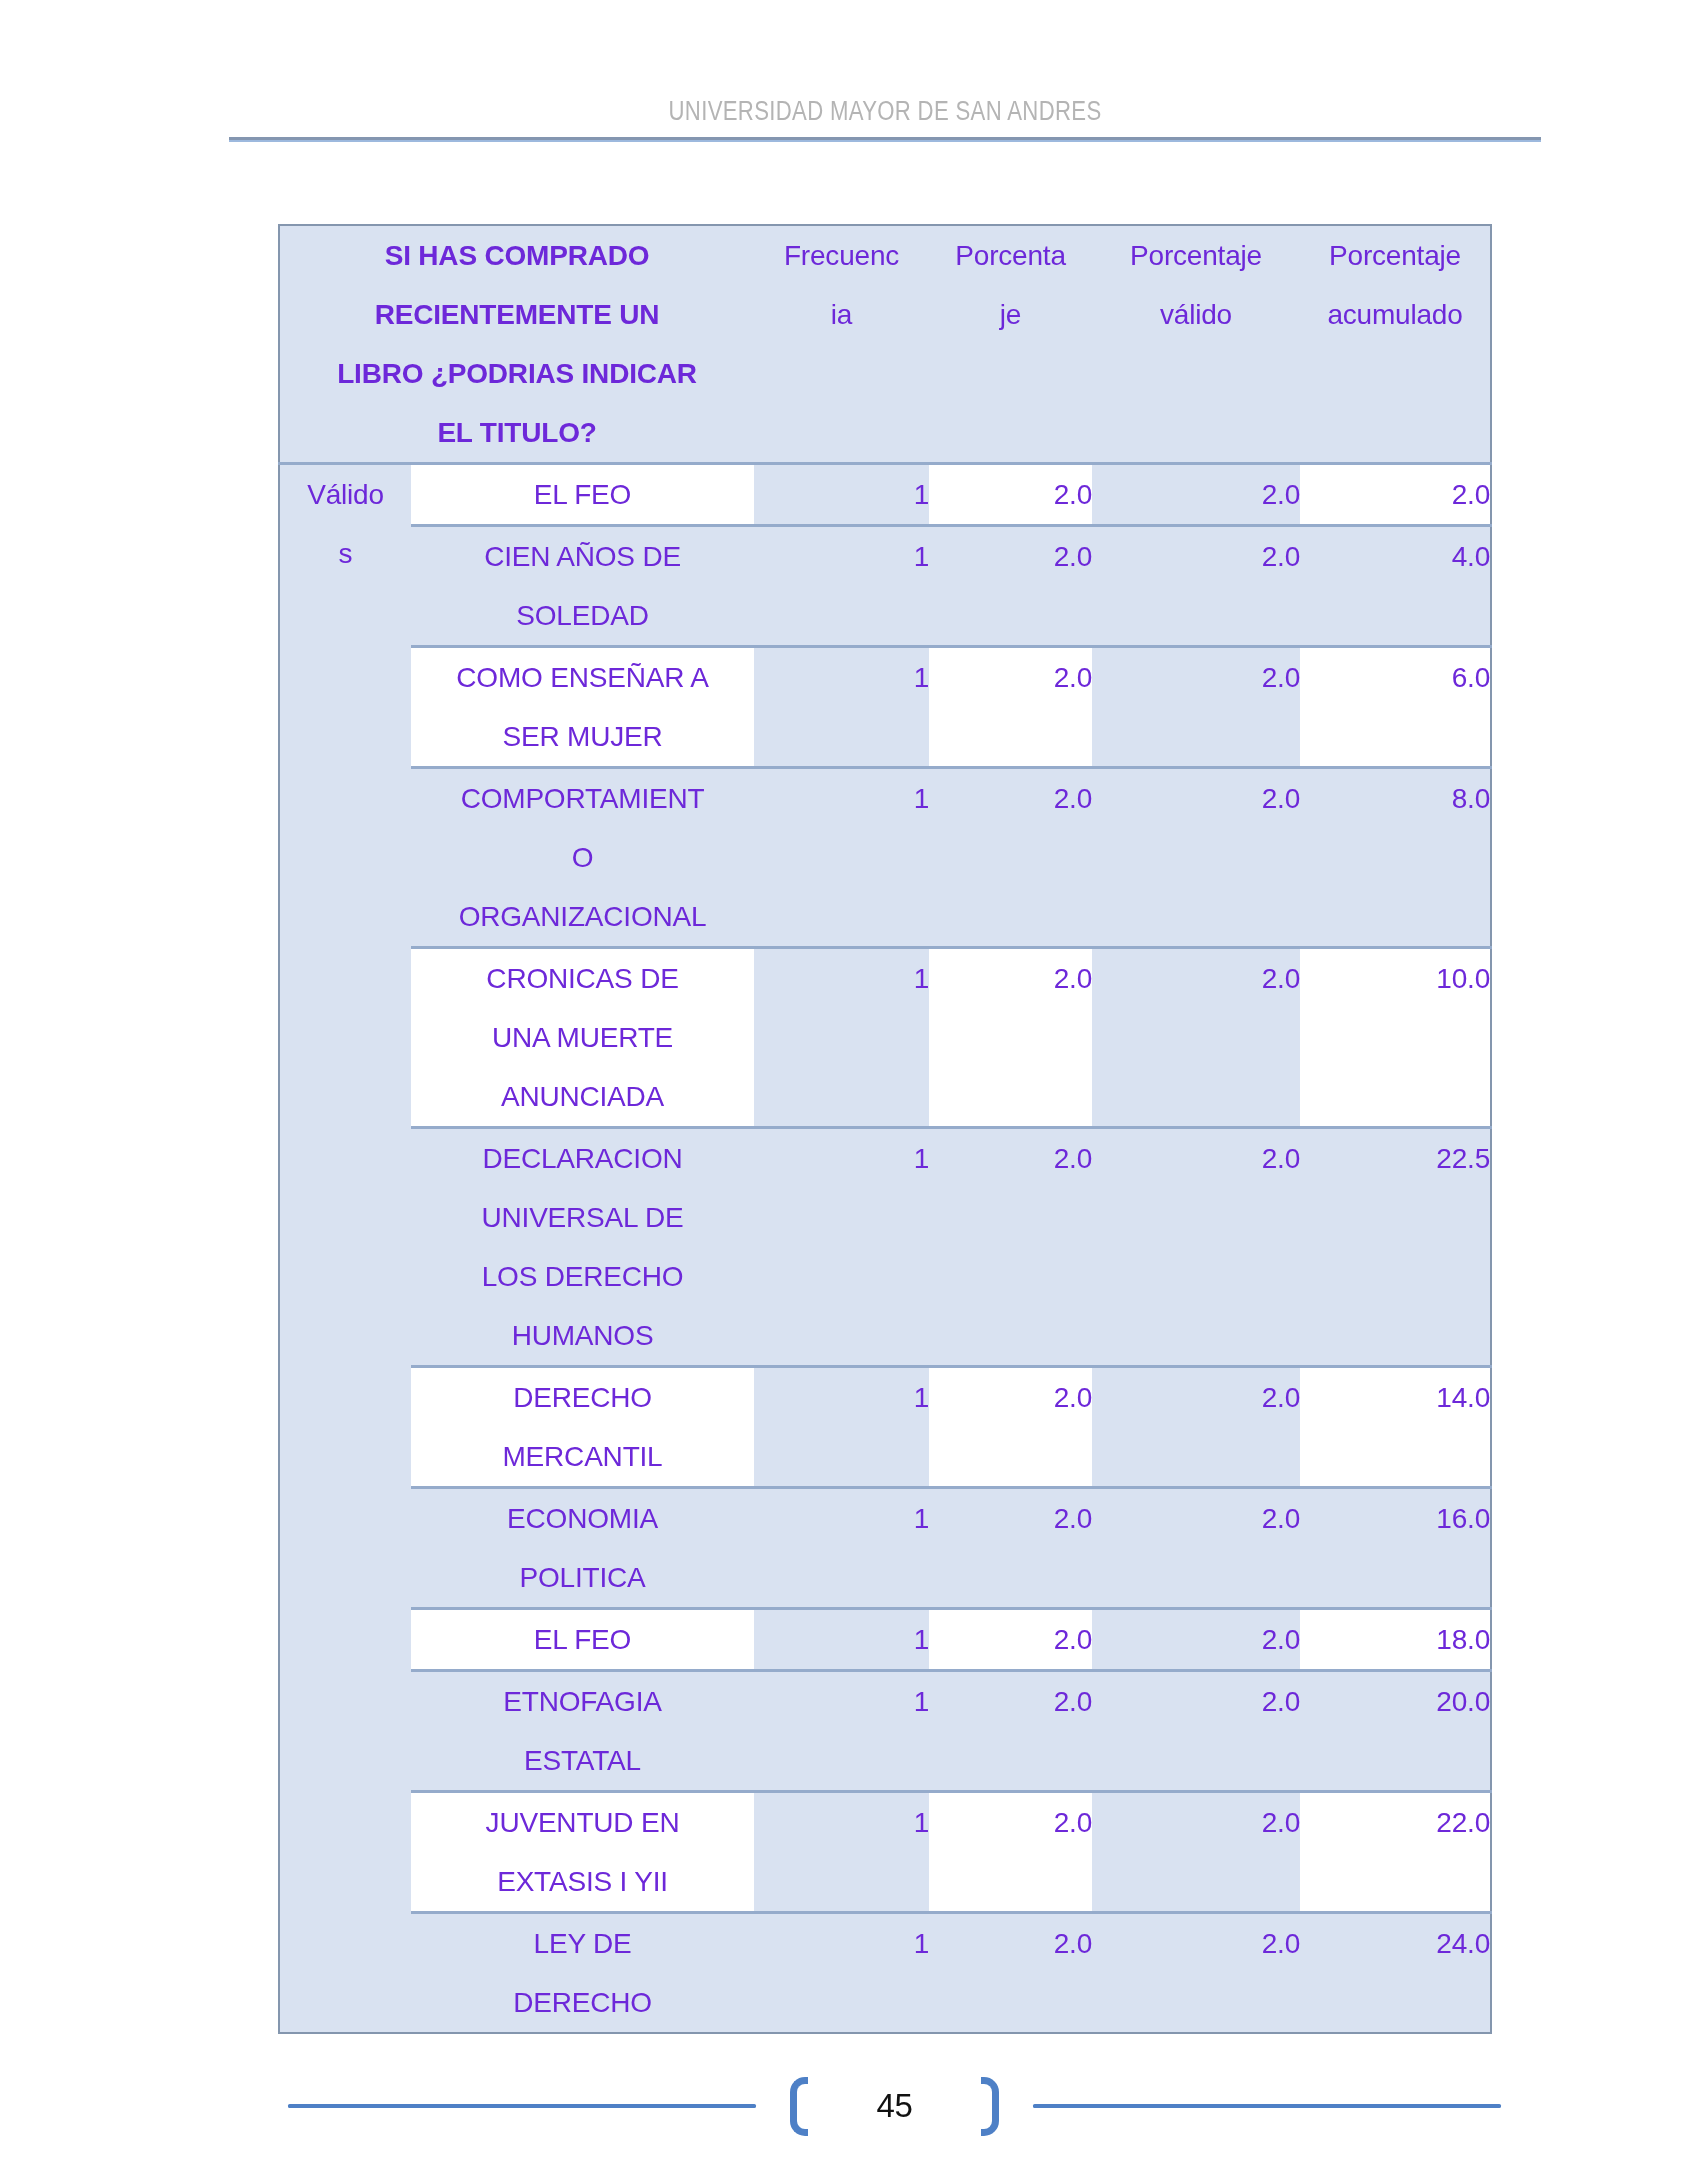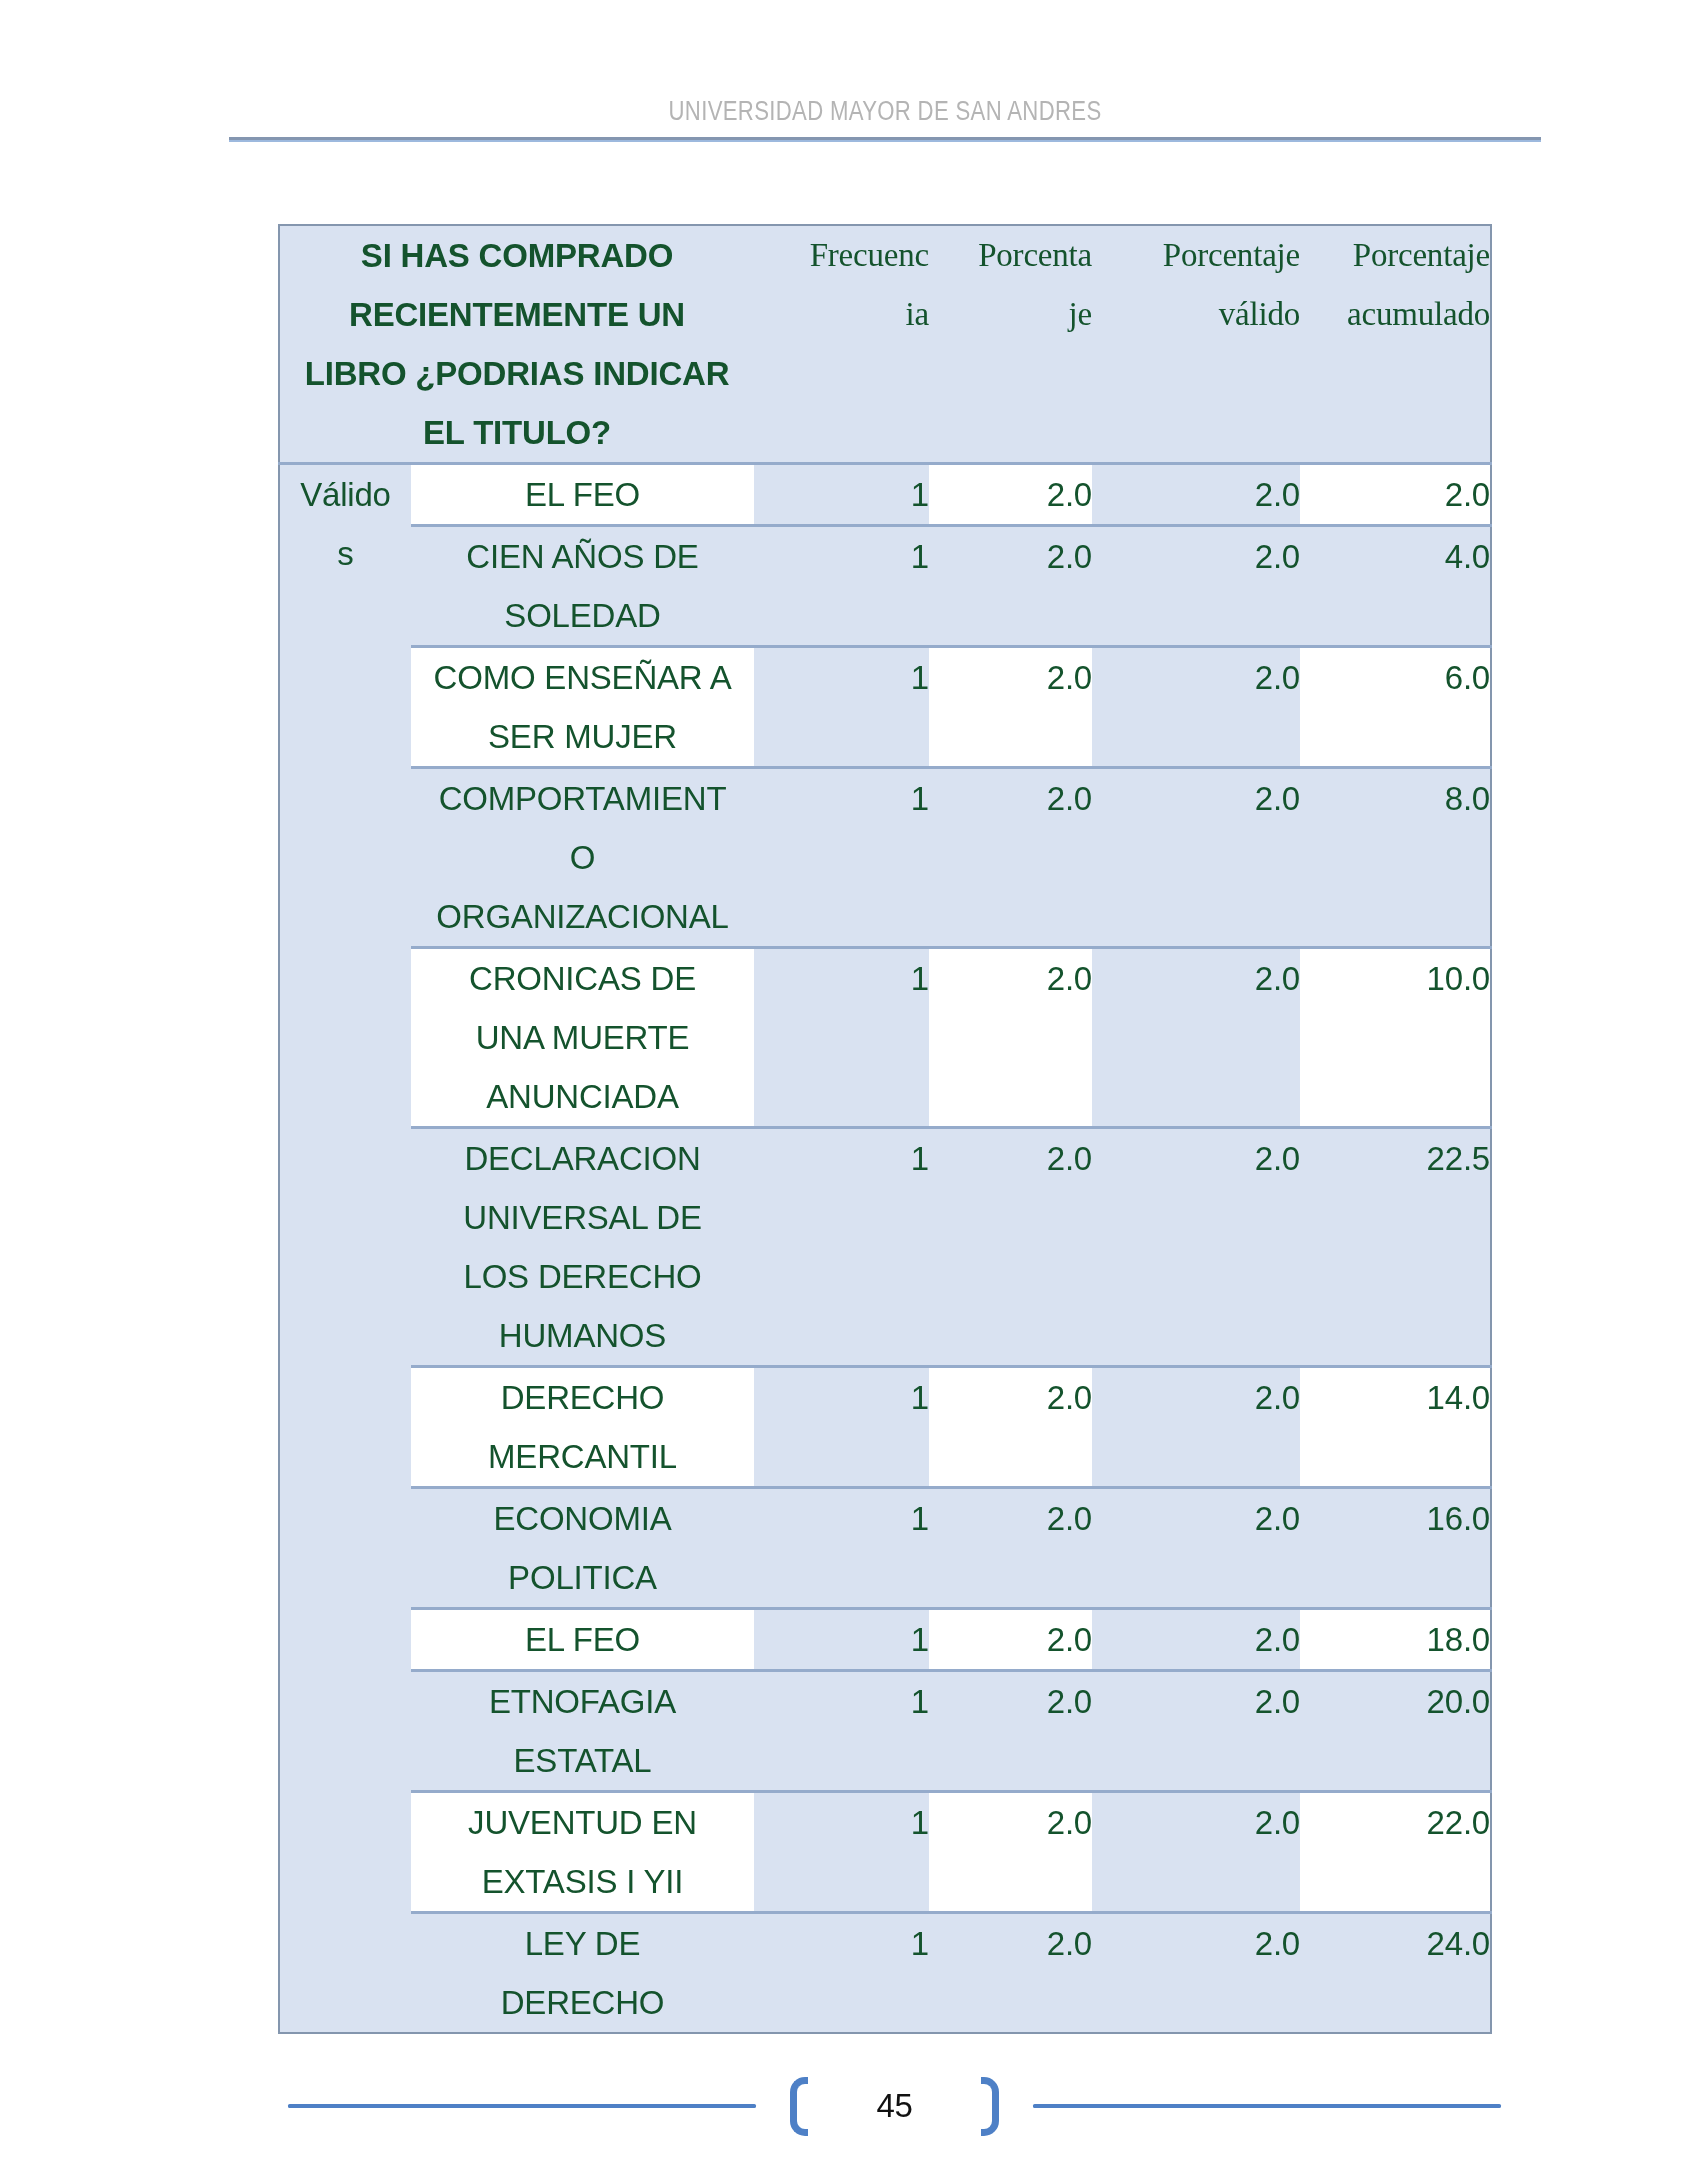--- a/index.html
+++ b/index.html
@@ -25,39 +25,39 @@
     height: 2.5px; background: #8496b0;
     border-bottom: 2.5px solid #9db9de;
   }
 
   
   table.freq {
     position: absolute; left: 278px; top: 224px; width: 1211px;
     border-collapse: collapse; table-layout: fixed;
     background: #d9e2f1;
     border: 2.5px solid #8496ae;
-    font-size: 33px; color: #14532d;
+    font-size: 28px; color: #6d28d9;
     letter-spacing: -0.2px;
   }
   table.freq td {
     vertical-align: top;
     line-height: 59px;
     white-space: pre-line;
     padding: 0;
     overflow: hidden;
   }
   .hh  { height: 234px; }
   .h1  { height: 58px; }
   .h2  { height: 117px; }
   .h2b { height: 120px; }
   .h3  { height: 178px; }
   .h4  { height: 237px; margin-left: 38px; }
 
   td.question { font-weight: bold; text-align: center; padding-top: 3.3px; }
-  td.chead    { text-align: right; padding-top: 3.3px; font-family: Liberation Serif, serif; }
+  td.chead    { text-align: center; padding-top: 3.3px; }
   tr.headrow td { border-bottom: 3.3px solid #95abcb; }
   tr.datarow td { border-top: 3.3px solid #95abcb; }
   td.labelcell { text-align: center; border-top: none; }
   td.title { text-align: center; }
   td.num   { text-align: right; padding-right: 21.4px; }
   td.cw { background: #ffffff; }
   td.cb { background: #d9e2f1; }
 
   
   .footer {

